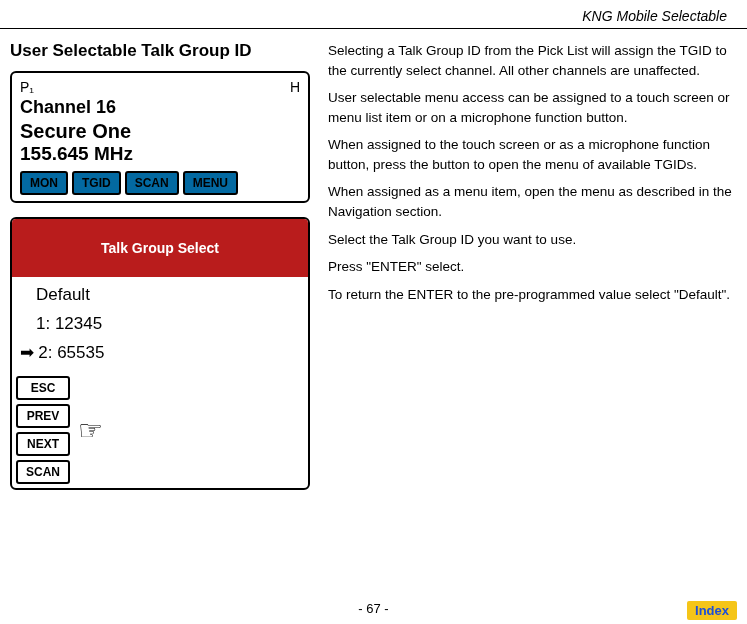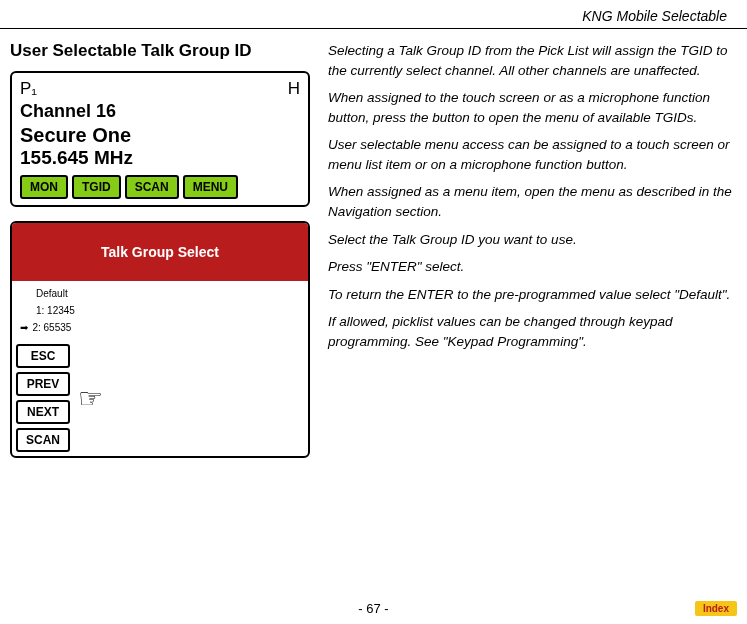--- a/index.html
+++ b/index.html
@@ -46,21 +46,21 @@
       border: 2px solid #000;
       border-radius: 6px;
       padding: 6px 8px 6px 8px;
       margin-bottom: 14px;
       background: #fff;
     }
 
     .device-top-row {
       display: flex;
       justify-content: space-between;
-      font-size: 17px;
+      font-size: 14px;
       margin-bottom: 2px;
     }
 
     .device-channel {
       font-size: 18px;
       font-weight: bold;
       line-height: 1.2;
     }
 
     .device-secure {
@@ -81,21 +81,21 @@
       gap: 4px;
       margin-top: 4px;
     }
 
     .dev-btn {
       border: 2px solid #000;
       border-radius: 3px;
       padding: 3px 8px;
       font-size: 12px;
       font-weight: bold;
-      background: #84cc16;
+      background: #0369a1;
       cursor: pointer;
     }
 
     
     .tg-box {
       border: 2px solid #000;
       border-radius: 6px;
       overflow: hidden;
       margin-bottom: 6px;
     }
@@ -104,21 +104,21 @@
       background: #b91c1c;
       color: #fff;
       text-align: center;
       font-size: 14px;
       font-weight: bold;
       padding: 21px 0;
     }
 
     .tg-list {
       padding: 4px 8px 4px 8px;
-      font-size: 10px;
+      font-size: 17px;
       line-height: 1.7;
     }
 
     .tg-list-item {
       padding-left: 16px;
       position: relative;
     }
 
     .tg-list-item.selected {
       padding-left: 0;
@@ -151,21 +151,20 @@
       margin-left: 4px;
       vertical-align: middle;
     }
 
     
     .right-col {
       flex: 1;
       padding-left: 8px;
       font-size: 13.5px;
       line-height: 1.45;
-      font-style: italic;
     }
 
     .right-col p {
       margin-bottom: 8px;
     }
 
     
     .page-footer {
       position: absolute;
       bottom: 8px;
@@ -176,23 +175,23 @@
     }
 
     .page-number {
       font-size: 13px;
     }
 
     .index-badge {
       position: absolute;
       right: 10px;
       background: #f5c518;
-      color: #b91c1c;
-      font-weight: bold;
-      font-size: 10px;
+      color: #1d4ed8;
+      font-weight: bold;
+      font-size: 13px;
       padding: 2px 8px;
       border-radius: 2px;
     }
 
     .tg-bottom-row {
       display: flex;
       align-items: center;
     }
   </style>
 </head>
@@ -236,26 +235,25 @@
           <button class="tg-btn">NEXT</button>
           <button class="tg-btn">SCAN</button>
         </div>
         <span class="hand-icon">☞</span>
       </div>
     </div>
   </div>
 
   <div class="right-col">
     <p>Selecting a Talk Group ID from the Pick List will assign the TGID to the currently select channel. All other channels are unaffected.</p>
+    <p>User selectable menu access can be assigned to a touch screen or menu list item or on a microphone function button.</p>
     <p>When assigned to the touch screen or as a microphone function button, press the button to open the menu of available TGIDs.</p>
-    <p>User selectable menu access can be assigned to a touch screen or menu list item or on a microphone function button.</p>
     <p>When assigned as a menu item, open the menu as described in the Navigation section.</p>
     <p>Select the Talk Group ID you want to use.</p>
     <p>Press "ENTER" select.</p>
     <p>To return the ENTER to the pre-programmed value select "Default".</p>
-    <p>If allowed, picklist values can be changed through keypad programming. See "Keypad Programming".</p>
   </div>
 </div>
 
 <div class="page-footer">
   <span class="page-number">- 67 -</span>
   <div class="index-badge">Index</div>
 </div>
 
 </body></html>

